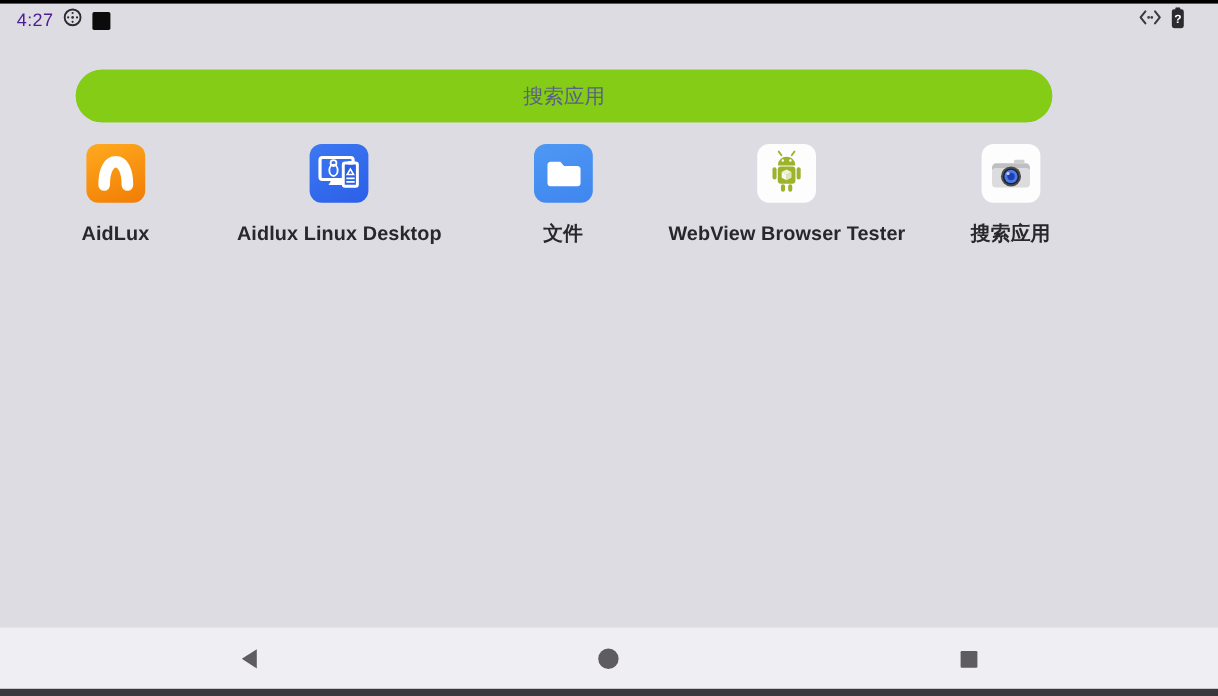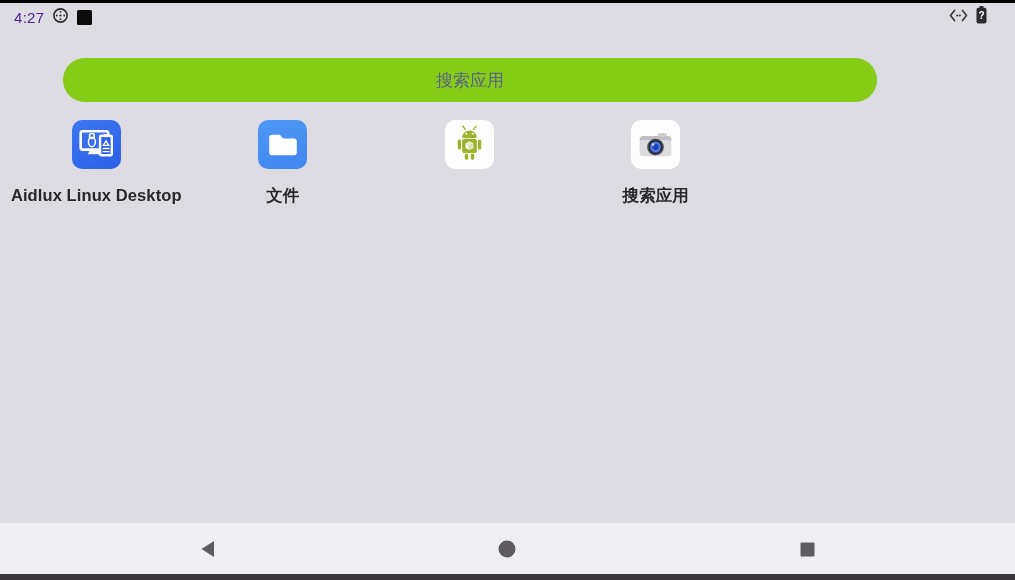--- a/index.html
+++ b/index.html
@@ -106,20 +106,28 @@
     </span>
   </div>
 </div>
 
 <div class="search-bar">
   <span>搜索应用</span>
 </div>
 
 <div class="app-grid">
 
+  <div class="app-cell">
+    <div class="app-icon tile-aidlux">
+      <svg viewBox="0 0 48 48">
+        <path d="M14.5 33.5 C14.5 21 18.5 14.5 24 14.5 C29.5 14.5 33.5 21 33.5 33.5" fill="none" stroke="#ffffff" stroke-width="9.5" stroke-linecap="round"></path>
+      </svg>
+    </div>
+    <div class="app-label">AidLux</div>
+  </div>
 
   <div class="app-cell">
     <div class="app-icon tile-linuxdesktop">
       <svg viewBox="0 0 48 48">
         <rect x="8.5" y="11" width="27" height="18" rx="2" fill="none" stroke="#ffffff" stroke-width="2.6"></rect>
         <ellipse cx="19.5" cy="21.5" rx="3.4" ry="4.6" fill="none" stroke="#ffffff" stroke-width="1.5"></ellipse>
         <circle cx="19.5" cy="15.6" r="2.4" fill="none" stroke="#ffffff" stroke-width="1.5"></circle>
         <path d="M18 29 l8 0 l2.5 4.5 l-13 0 z" fill="#ffffff"></path>
         <rect x="27.5" y="15.5" width="11.5" height="19" rx="1.5" fill="#2b5fe8" stroke="#ffffff" stroke-width="2.4"></rect>
         <rect x="31" y="13.8" width="4.8" height="3" rx="1" fill="#ffffff"></rect>
@@ -156,20 +164,21 @@
         </g>
         <line x1="19.8" y1="9.2" x2="17.6" y2="6.2" stroke="#9cb32b" stroke-width="1.5" stroke-linecap="round"></line>
         <line x1="28.2" y1="9.2" x2="30.4" y2="6.2" stroke="#9cb32b" stroke-width="1.5" stroke-linecap="round"></line>
         <circle cx="20.9" cy="13.4" r="1" fill="#ffffff"></circle>
         <circle cx="27.1" cy="13.4" r="1" fill="#ffffff"></circle>
         <path d="M24 20.8 L28 22.9 L24 25 L20 22.9 Z" fill="#eef2da"></path>
         <path d="M20 22.9 L24 25 L24 29.6 L20 27.5 Z" fill="#f8faf0"></path>
         <path d="M28 22.9 L24 25 L24 29.6 L28 27.5 Z" fill="#dde5c0"></path>
       </svg>
     </div>
+    <div class="app-label">WebView Browser Tester</div>
   </div>
 
   <div class="app-cell">
     <div class="app-icon tile-white">
       <svg viewBox="0 0 48 48">
         <path d="M8.5 21 v-1.8 a3.5 3.5 0 0 1 3.5 -3.5 h24 a3.5 3.5 0 0 1 3.5 3.5 V21 z" fill="#bfbfc3"></path>
         <rect x="26.5" y="12.8" width="8.5" height="3.4" rx="1.2" fill="#cfcfd2"></rect>
         <rect x="8.5" y="19.5" width="31" height="16" rx="3.2" fill="#dcdcde"></rect>
         <circle cx="24" cy="26.5" r="8.2" fill="#4b4b52"></circle>
         <circle cx="24" cy="26.5" r="6.6" fill="#202028"></circle>

